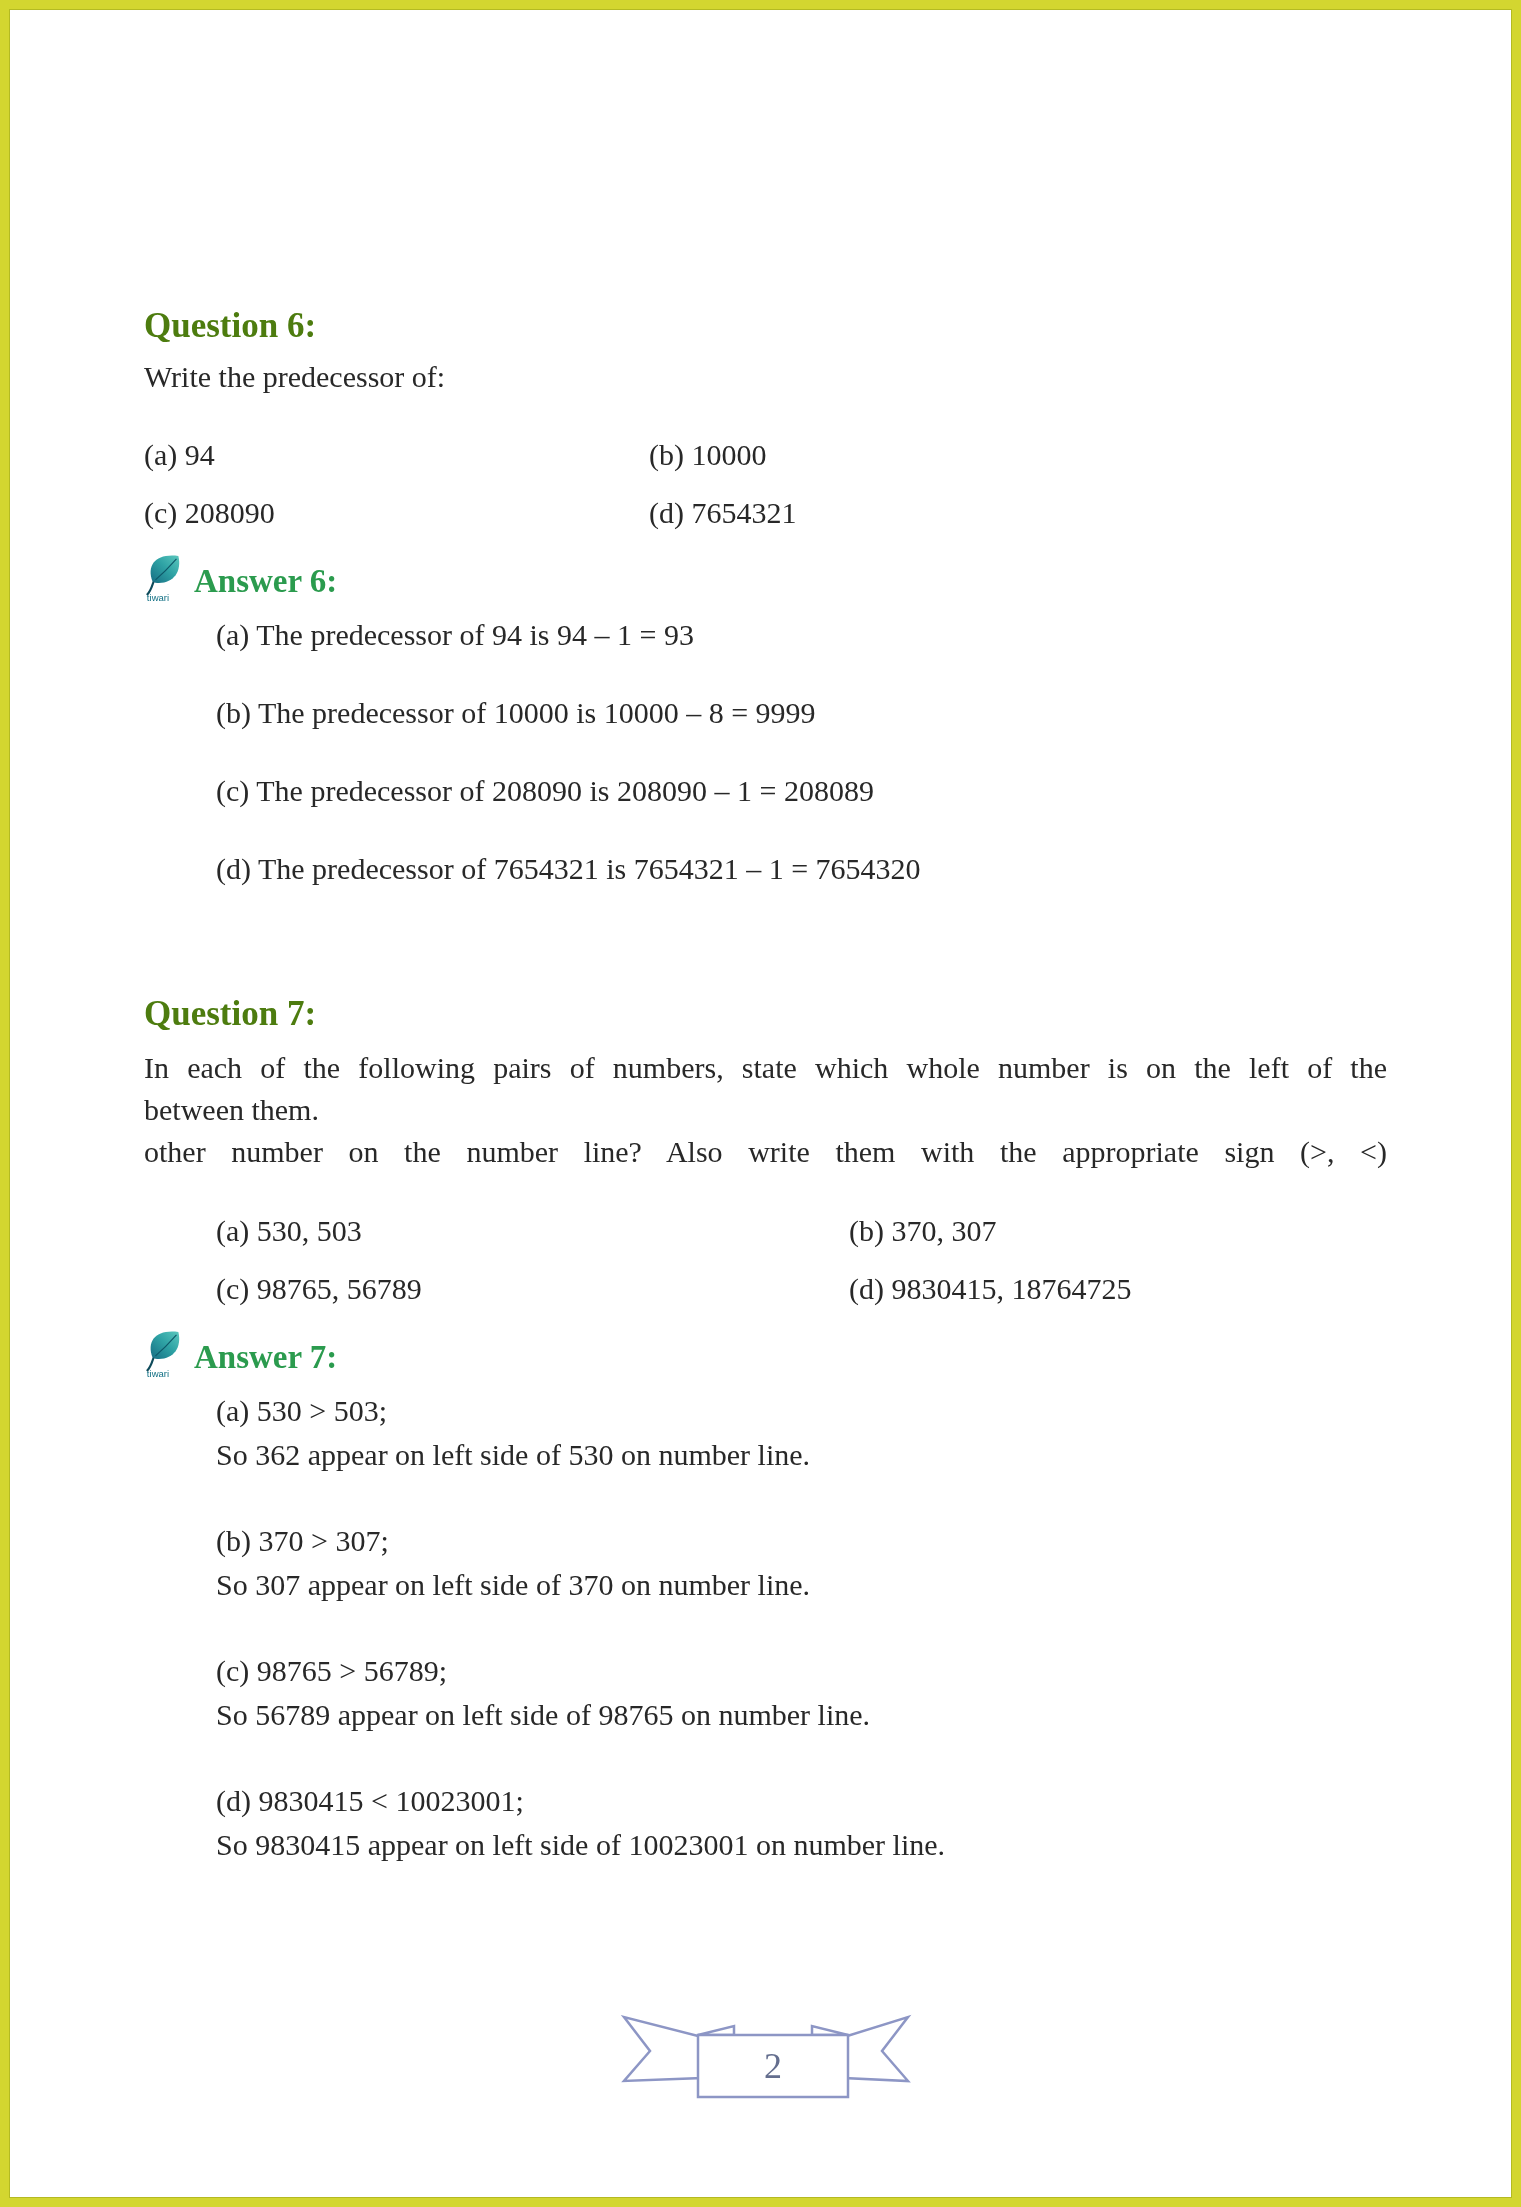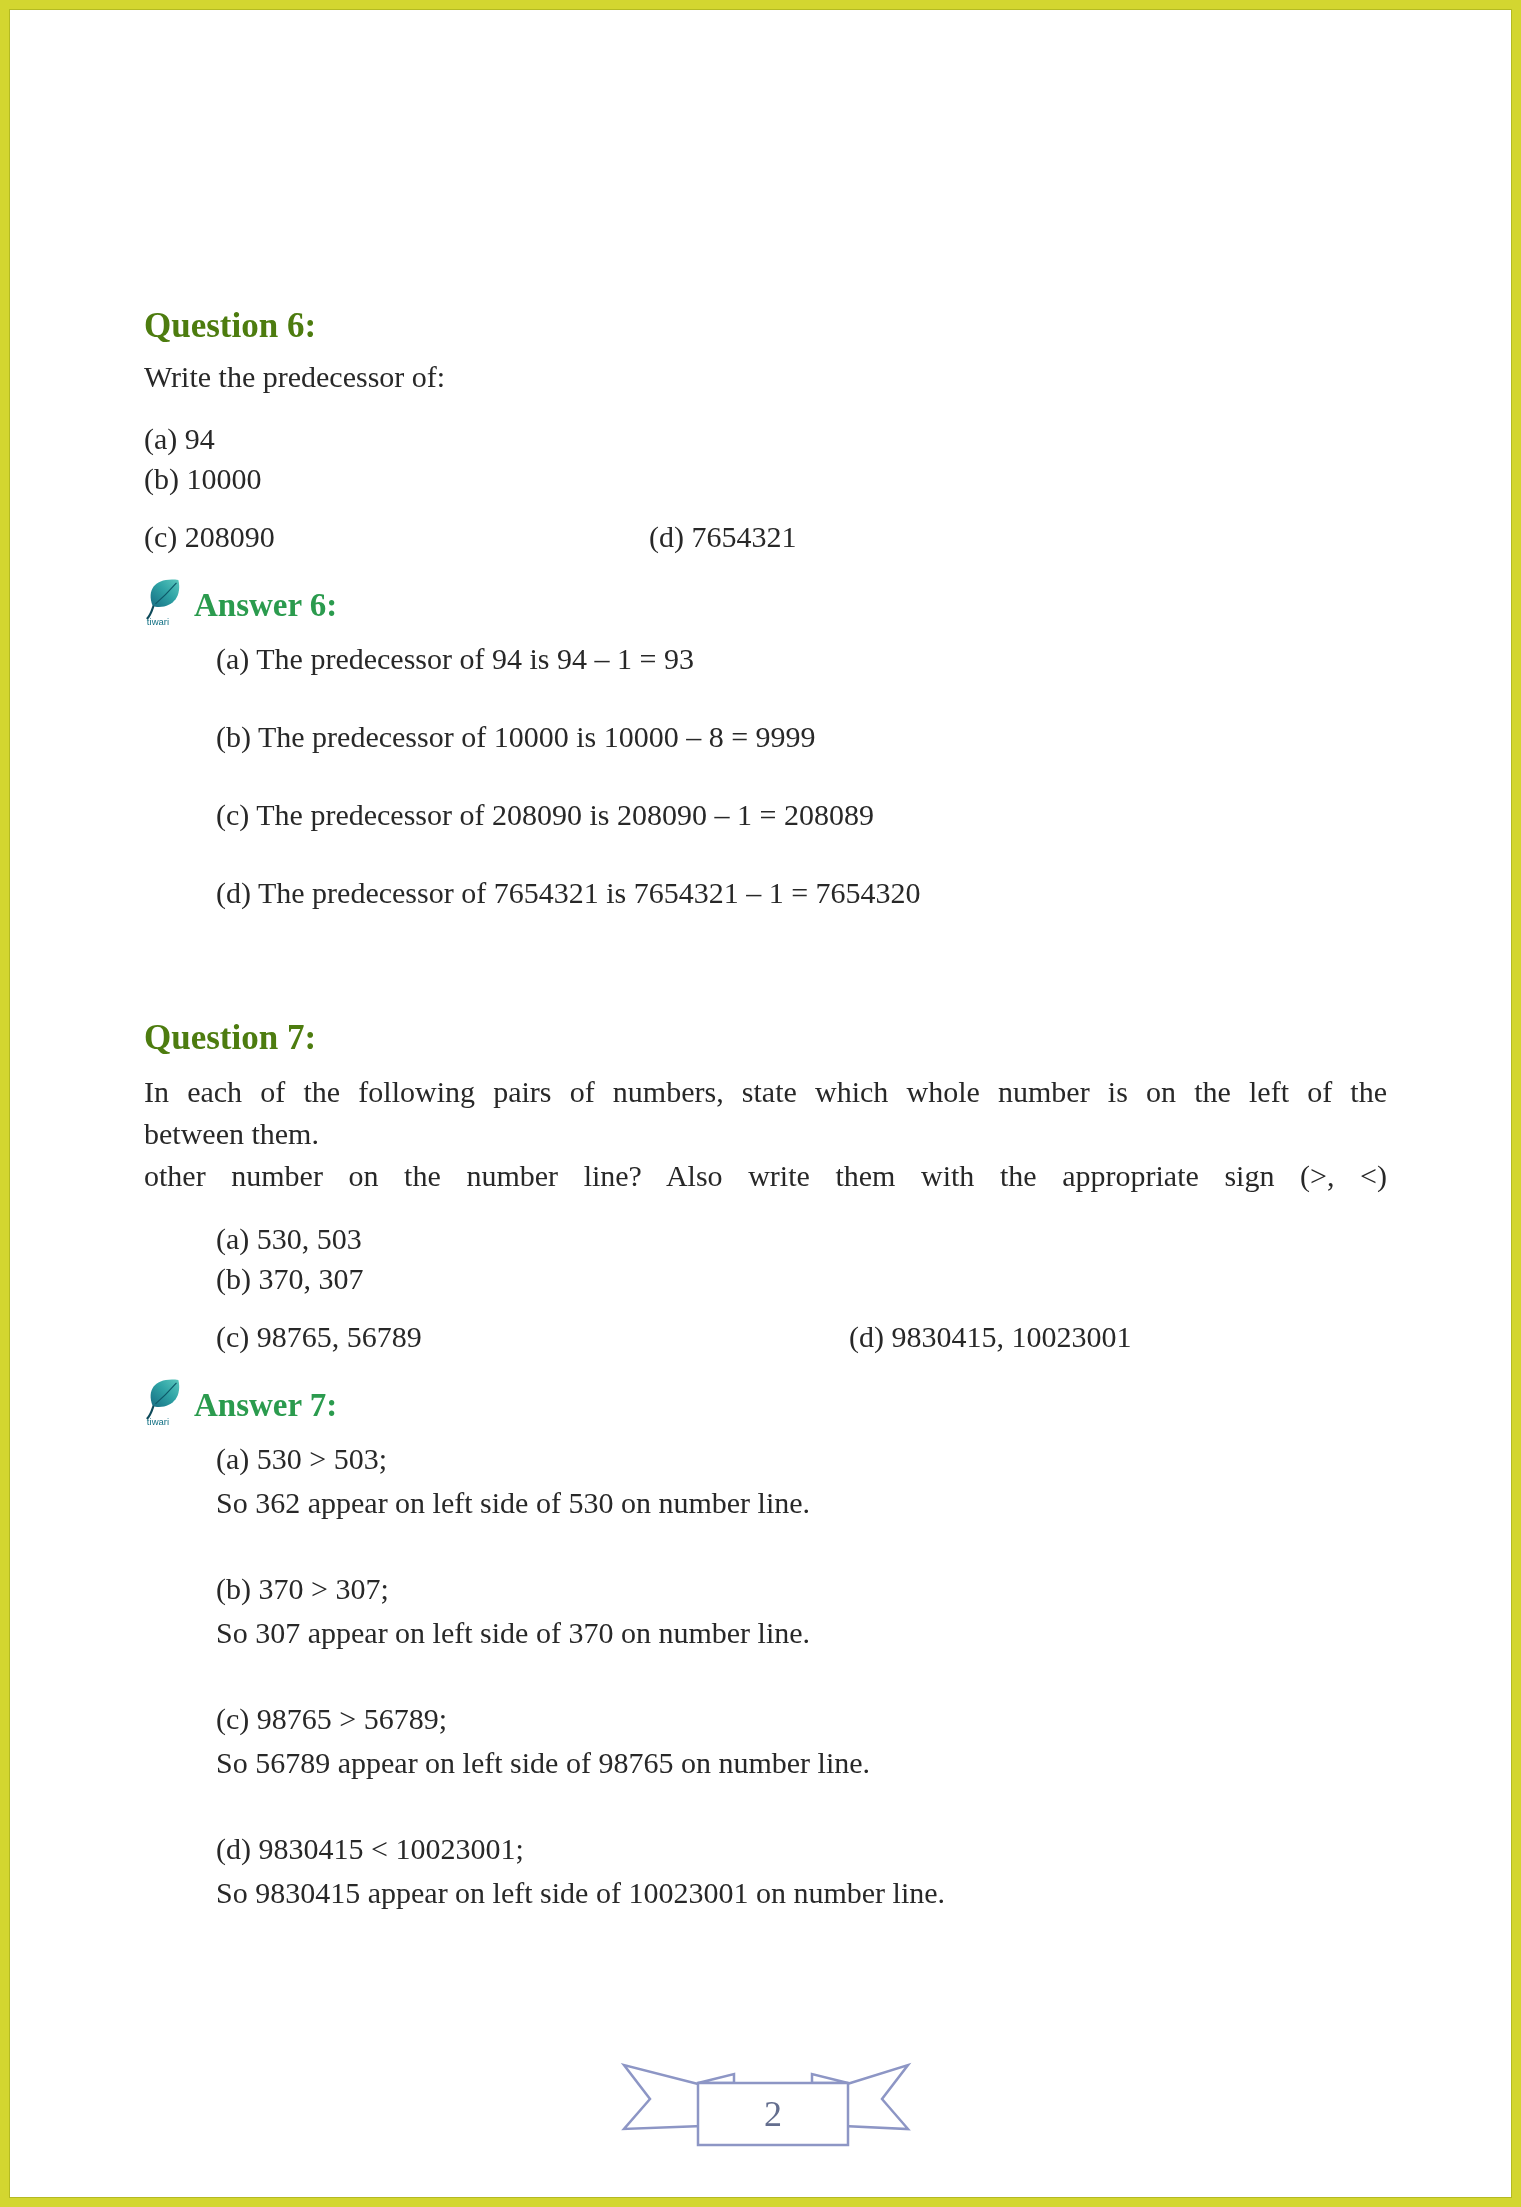--- a/index.html
+++ b/index.html
@@ -27,21 +27,21 @@
   .prompt {
     margin: 10px 0 0 0;
     font-size: 30px;
     line-height: 40px;
   }
   .opt-row {
     display: flex;
     font-size: 30px;
     line-height: 40px;
   }
-  .opt-row.first { margin-top: 22px; flex-direction: column; }
+  .opt-row.first { margin-top: 38px; }
   .opt-row.second { margin-top: 18px; }
   .opt-row .c1 { width: 505px; flex: 0 0 auto; }
   .q7-opts .opt-row .c1 { width: 633px; }
   .q7-opts { padding-left: 72px; margin-top: 4px; }
   .ans-head {
     display: flex;
     align-items: flex-end;
     gap: 8px;
     margin-top: 16px;
     height: 54px;
@@ -135,21 +135,21 @@
       <div class="jline">other number on the number line? Also write them with the appropriate sign (&gt;, &lt;)</div>
     </div>
 
     <div class="q7-opts">
       <div class="opt-row first">
         <span class="c1">(a) 530, 503</span>
         <span class="c2">(b) 370, 307</span>
       </div>
       <div class="opt-row second">
         <span class="c1">(c) 98765, 56789</span>
-        <span class="c2">(d) 9830415, 10023001</span>
+        <span class="c2">(d) 9830415, 18764725</span>
       </div>
     </div>
 
     <div class="ans-head">
       <svg class="logo-svg" width="42" height="54" viewBox="0 0 44 56">
         <defs>
           <linearGradient id="leafg2" x1="0" y1="1" x2="1" y2="0">
             <stop offset="0" stop-color="#166d83"></stop>
             <stop offset="0.55" stop-color="#2fa3a5"></stop>
             <stop offset="1" stop-color="#5cc8be"></stop>

